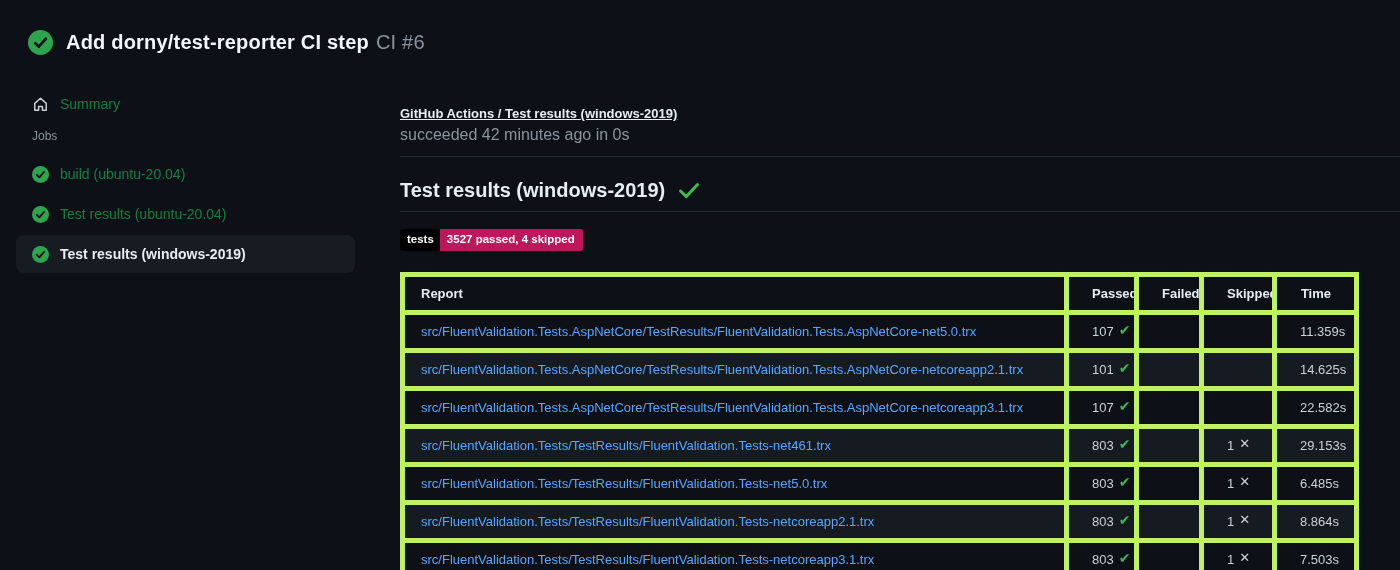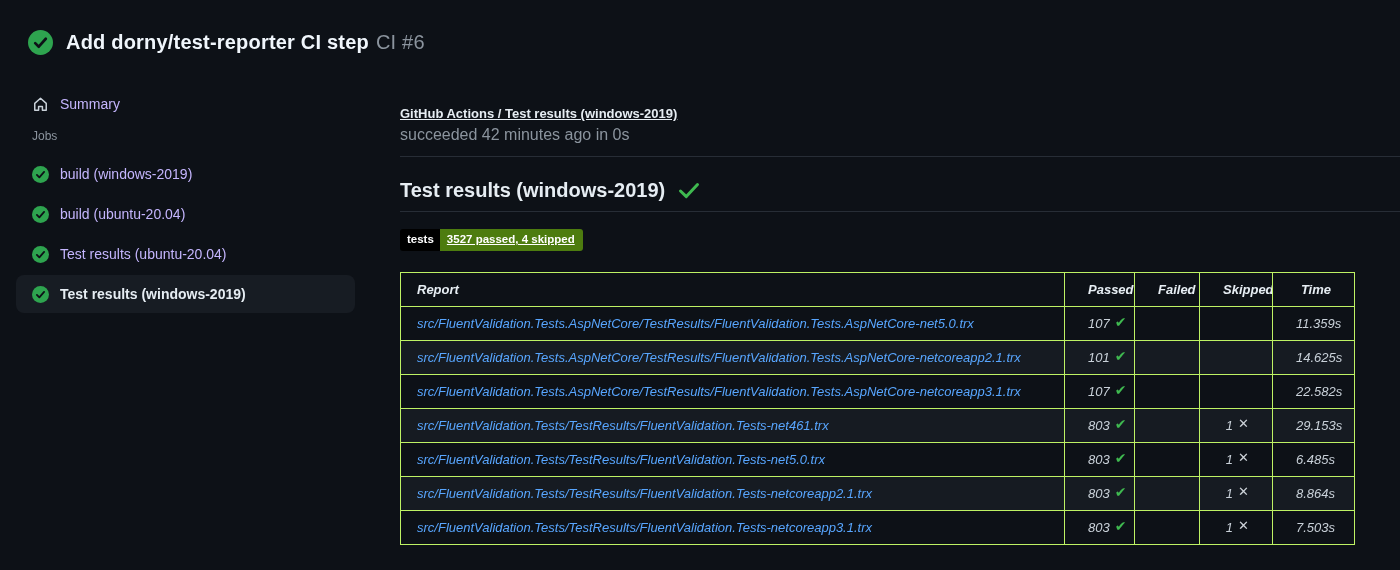--- a/index.html
+++ b/index.html
@@ -23,21 +23,21 @@
   .body { display: flex; margin-top: 30px; align-items: flex-start; }
 
   
   .sidebar { width: 400px; min-width: 400px; padding-left: 16px; }
   .side-item {
     display: flex; align-items: center; gap: 11px;
     width: 339px; padding: 10px 16px; border-radius: 8px; cursor: pointer;
   }
   .side-item .icon { display: flex; }
   .side-item .icon svg { display: block; }
-  .side-label { font-size: 14px; color: #c4b5fd; line-height: 18px; }
+  .side-label { font-size: 14px; color: #15803d; line-height: 18px; }
   .side-item.selected { background: #171c23; }
   .side-item.selected .side-label { font-weight: 700; color: #e6edf3; }
   .jobs-label { color: #8b949e; font-size: 12px; margin: 6px 0 12px 16px; }
   .job-item { margin-bottom: 2px; }
 
   
   .main { flex: 1; padding-top: 21px; }
   .crumb { font-size: 13px; font-weight: 700; color: #e6edf3; line-height: 16px; text-decoration: underline; }
   .status-line { font-size: 16px; color: #8b949e; margin-top: 5px; line-height: 16px; }
   hr.divider { border: none; border-top: 1px solid #272d36; margin: 13px 0 0 0; }
@@ -53,22 +53,22 @@
   }
   .badge-label { padding: 5px 6px 5px 7px; }
   .badge-value { padding: 5px 8px 5px 7px; }
 
   
   table.results-table {
     border-collapse: collapse; table-layout: fixed;
     width: 954px; margin-top: 21px; font-size: 13px;
   }
   .results-table th, .results-table td {
-    border: 1px solid #bef264; padding: 8px 23px; line-height: 17px;
-    white-space: nowrap; overflow: hidden; font-style: italic;
+    border: 5px solid #bef264; padding: 8px 23px; line-height: 17px;
+    white-space: nowrap; overflow: hidden;
   }
   .results-table th { font-weight: 700; color: #e6edf3; text-align: right; }
   .results-table th.col-report, .results-table td.report-cell { text-align: left; padding-left: 16px; }
   .results-table td { text-align: right; color: #c9d1d9; }
   .results-table tbody tr:nth-child(even) { background: #161b22; }
   td.report-cell a { color: #58a6ff; text-decoration: none; }
   .cell-flex { display: inline-flex; align-items: flex-start; gap: 5px; }
   .glyph-check { color: #3fb950; font-size: 14px; line-height: 1; }
   .glyph-x { color: #ced4da; font-size: 13px; font-weight: 700; line-height: 1; }
 </style>
@@ -95,29 +95,20 @@
       <div class="side-item">
         <span class="icon">
           <svg width="17" height="17" viewBox="0 0 16 16">
               <path d="M2.6 6.9 L8 2.1 L13.4 6.9 V13.4 H9.8 V9.9 H6.2 V13.4 H2.6 Z" fill="none" stroke="#c9d1d9" stroke-width="1.4" stroke-linejoin="round"></path>
             </svg>
         </span>
         <span class="side-label">Summary</span>
       </div>
       <div class="jobs-label">Jobs</div>
       <nav id="jobs-list">
-          <div class="side-item job-item">
-            <span class="icon">
-              <svg width="17" height="17" viewBox="0 0 16 16">
-                <circle cx="8" cy="8" r="8" fill="#2ea44f"></circle>
-                <path d="M4.6 8.4 L6.9 10.7 L11.4 5.6" stroke="#0d1117" stroke-width="1.7" fill="none" stroke-linecap="round" stroke-linejoin="round"></path>
-              </svg>
-            </span>
-            <span class="side-label">build (windows-2019)</span>
-          </div>
           <div class="side-item job-item">
             <span class="icon">
               <svg width="17" height="17" viewBox="0 0 16 16">
                 <circle cx="8" cy="8" r="8" fill="#2ea44f"></circle>
                 <path d="M4.6 8.4 L6.9 10.7 L11.4 5.6" stroke="#0d1117" stroke-width="1.7" fill="none" stroke-linecap="round" stroke-linejoin="round"></path>
               </svg>
             </span>
             <span class="side-label">build (ubuntu-20.04)</span>
           </div>
           <div class="side-item job-item">
@@ -151,21 +142,21 @@
         <span class="heading-check">
           <svg width="22" height="17" viewBox="0 0 22 17">
               <path d="M2.5 9 L8.3 14.6 L19.5 2.6" stroke="#3fb950" stroke-width="3" fill="none" stroke-linecap="round" stroke-linejoin="round"></path>
             </svg>
         </span>
       </div>
       <hr class="divider under-heading">
 
       <div class="badge">
         <span class="badge-label" style="background: #000000;">tests</span>
-        <span class="badge-value" style="background: #4d7c0f; text-decoration: underline;">3527 passed, 4 skipped</span>
+        <span class="badge-value" style="background: #be185d;">3527 passed, 4 skipped</span>
       </div>
 
       <table class="results-table">
         <colgroup>
           <col style="width:664px">
             <col style="width:70px">
             <col style="width:65px">
             <col style="width:73px">
             <col style="width:82px">
         </colgroup>

